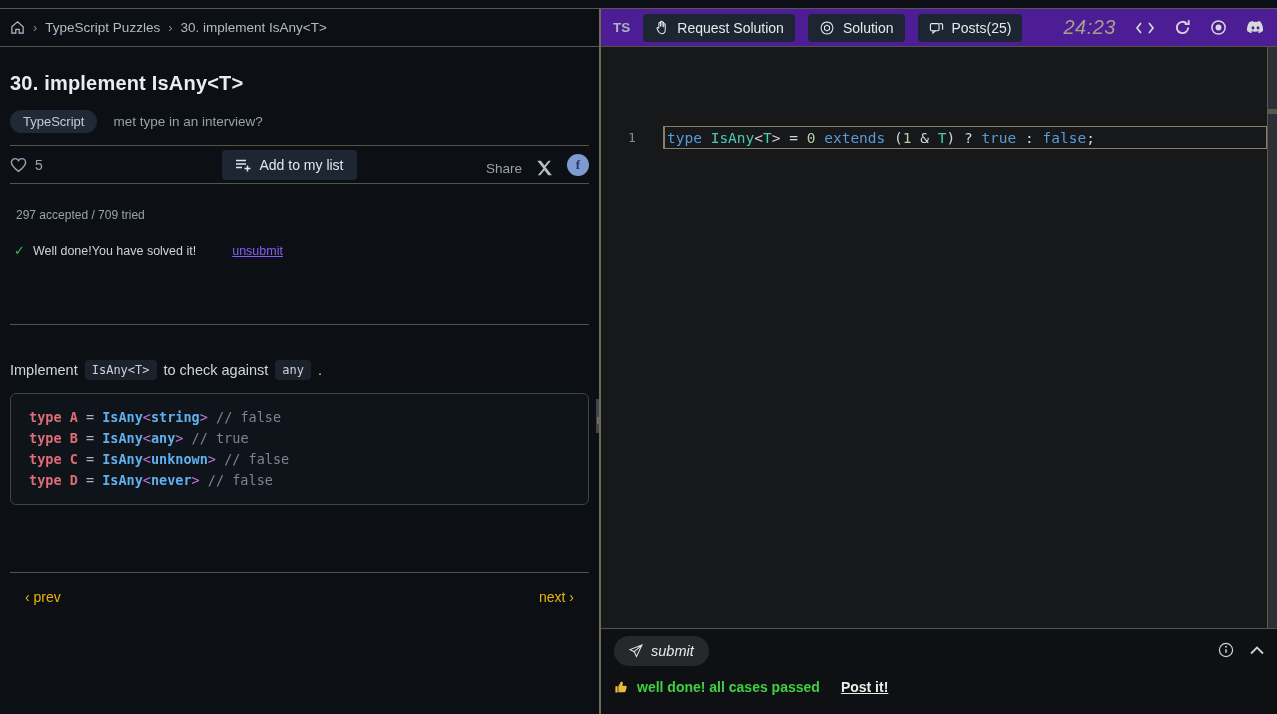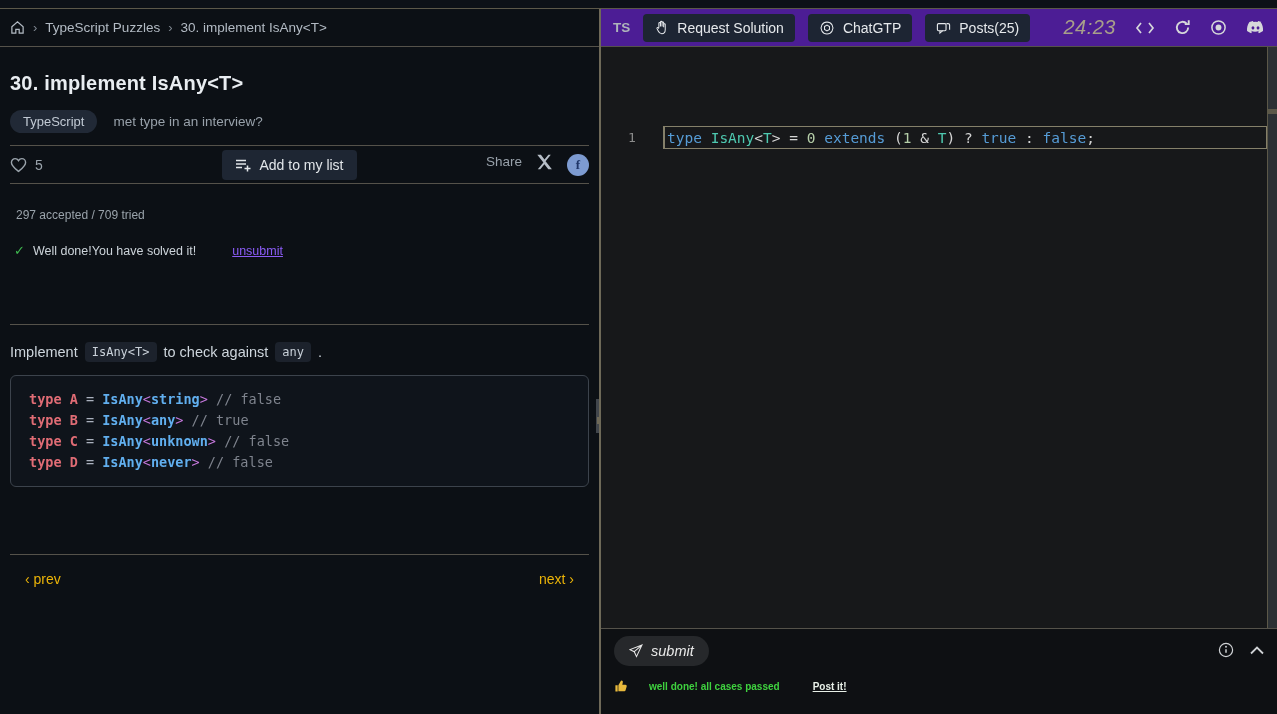--- a/index.html
+++ b/index.html
@@ -16,30 +16,30 @@
   .lp-content { flex:1; padding:0 10px; position:relative; }
   .lp-title { margin-top:25px; font-size:20px; font-weight:bold; color:#e9edf1; letter-spacing:.2px; }
   .badge-row { margin-top:15px; display:flex; align-items:center; gap:16px; }
   .ts-badge { background:#212936; color:#c2cad4; font-size:13px; padding:4px 13px; border-radius:13px; cursor:pointer; }
   .interview { color:#98a1aa; font-size:13.5px; }
   .divider { border-top:1px solid #55524a; }
   .d1 { margin-top:12px; }
   .action-row { height:37px; display:flex; align-items:center; }
   .likes { display:flex; align-items:center; gap:8px; color:#9aa3ab; font-size:14px; width:90px; cursor:pointer; }
   .add-btn { display:flex; align-items:center; gap:8px; background:#1e2633; border:none; color:#e2e6ea; font-size:14px; padding:7px 13px; border-radius:4px; margin:16px auto; cursor:pointer; font-family:inherit; }
-  .share-grp { display:flex; align-items:flex-start; gap:14px; width:110px; justify-content:flex-end; }
+  .share-grp { display:flex; align-items:flex-end; gap:14px; width:110px; justify-content:flex-end; }
   .share-lbl { color:#98a1aa; font-size:13.5px; }
   .fb-circle { width:22px; height:22px; border-radius:50%; background:#7d9bd1; color:#1f3668; font-weight:bold; font-size:13px; display:flex; align-items:center; justify-content:center; cursor:pointer; font-family:"Liberation Serif", serif; }
   .x-icon { cursor:pointer; display:flex; }
   .stats { margin-top:24px; font-size:12px; color:#9aa3ab; padding-left:6px; }
   .solved-row { margin-top:21px; display:flex; align-items:center; gap:8px; font-size:12.5px; color:#cdd4da; padding-left:4px; }
   .checkmark { color:#3fb950; font-size:13px; }
   .unsubmit { color:#8b5cf6; text-decoration:underline; margin-left:28px; cursor:pointer; }
   .d2 { margin-top:66px; }
-  .desc { margin-top:17px; font-size:14.5px; color:#ced6dd; display:flex; align-items:center; gap:7px; }
+  .desc { margin-top:35px; font-size:14.5px; color:#ced6dd; display:flex; align-items:center; gap:7px; }
   .inline-code { font-family:"DejaVu Sans Mono","Liberation Mono",monospace; font-size:12px; background:#1c222c; padding:3px 7px; border-radius:4px; color:#c9d1d9; }
   .code-block { margin-top:13px; background:#0f141b; border:1px solid #3c434c; border-radius:6px; padding:13px 10px 13px 18px; font-family:"DejaVu Sans Mono","Liberation Mono",monospace; font-size:13.5px; line-height:21px; white-space:pre; }
   .d3 { margin-top:67px; }
   .pager { margin-top:16px; padding:0 15px; display:flex; justify-content:space-between; color:#eab308; font-size:14px; }
   .pager span { cursor:pointer; }
   .lp-scroll-thumb { position:absolute; right:0; top:390px; width:3px; height:34px; background:#41464c; }
 
   
   .onedark .tok-kw { color:#e06c75; font-weight:bold; }
   .onedark .tok-op { color:#abb2bf; }
@@ -68,21 +68,21 @@
   .line-box { flex:1; height:23px; border:1px solid #85806a; border-left-width:2px; display:flex; align-items:center; padding-left:2px; font-size:14.5px; white-space:pre; cursor:text; }
   .vsdark .tok-kw { color:#569cd6; }
   .vsdark .tok-ty { color:#4ec9b0; }
   .vsdark .tok-num { color:#b5cea8; }
   .vsdark .tok-pu { color:#d4d4d4; }
 
   .rp-footer { height:86px; border-top:1px solid #55524a; background:#0e1013; padding:7px 13px 0; position:relative; }
   .submit-btn { display:inline-flex; align-items:center; gap:8px; background:#26282b; border:none; color:#e8e8e8; font-size:14.5px; padding:7px 15px; border-radius:16px; cursor:pointer; font-family:inherit;font-style:italic; }
   .footer-icons { position:absolute; right:13px; top:13px; display:flex; gap:16px; align-items:center; }
   .footer-icons > span { cursor:pointer; display:flex; }
-  .status-row { margin-top:13px; display:flex; align-items:center; gap:21px; font-size:10px; }
+  .status-row { margin-top:13px; display:flex; align-items:center; gap:9px; font-size:14px; }
   .status-text { color:#3fd23f; font-weight:bold; }
   .post-link { color:#e8f0e8; text-decoration:underline; font-weight:bold; margin-left:12px; cursor:pointer; }
 </style>
 </head>
 <body>
 
 <div class="page">
   <div class="topstrip"></div>
   <div class="cols">
 
@@ -191,21 +191,21 @@
           </span>
           <span>Request Solution</span>
         </button>
         <button class="hdr-btn">
           <span style="display:flex;">
             <svg width="16" height="16" viewBox="0 0 20 20" fill="none" stroke="#e6e9ec" stroke-width="1.3">
                 <path d="M10 2.6 a7.4 7.4 0 0 1 6.4 3.7 M16.4 13.7 a7.4 7.4 0 0 1-6.4 3.7 M3.6 6.3 a7.4 7.4 0 0 1 6.4-3.7 M3.6 13.7 a7.4 7.4 0 0 1 0-7.4 M10 17.4 a7.4 7.4 0 0 1-6.4-3.7 M16.4 6.3 a7.4 7.4 0 0 1 0 7.4"></path>
                 <path d="M6.9 8.2 l3.1-1.8 3.1 1.8 v3.6 l-3.1 1.8 -3.1-1.8 z"></path>
               </svg>
           </span>
-          <span>ChatGTP</span>
+          <span>Solution</span>
         </button>
         <button class="hdr-btn">
           <span style="display:flex;">
             <svg width="15" height="15" viewBox="0 0 16 16" fill="none" stroke="#e6e9ec" stroke-width="1.2">
                 <rect x="1.5" y="3.8" width="9.2" height="7.6" rx="1.2"></rect>
                 <path d="M4.2 11.4 V14 l3-2.6"></path>
                 <path d="M11.2 3.8 h1.8 a1.5 1.5 0 0 1 1.5 1.5 v5.2"></path>
               </svg>
           </span>
           <span>Posts(25)</span>

